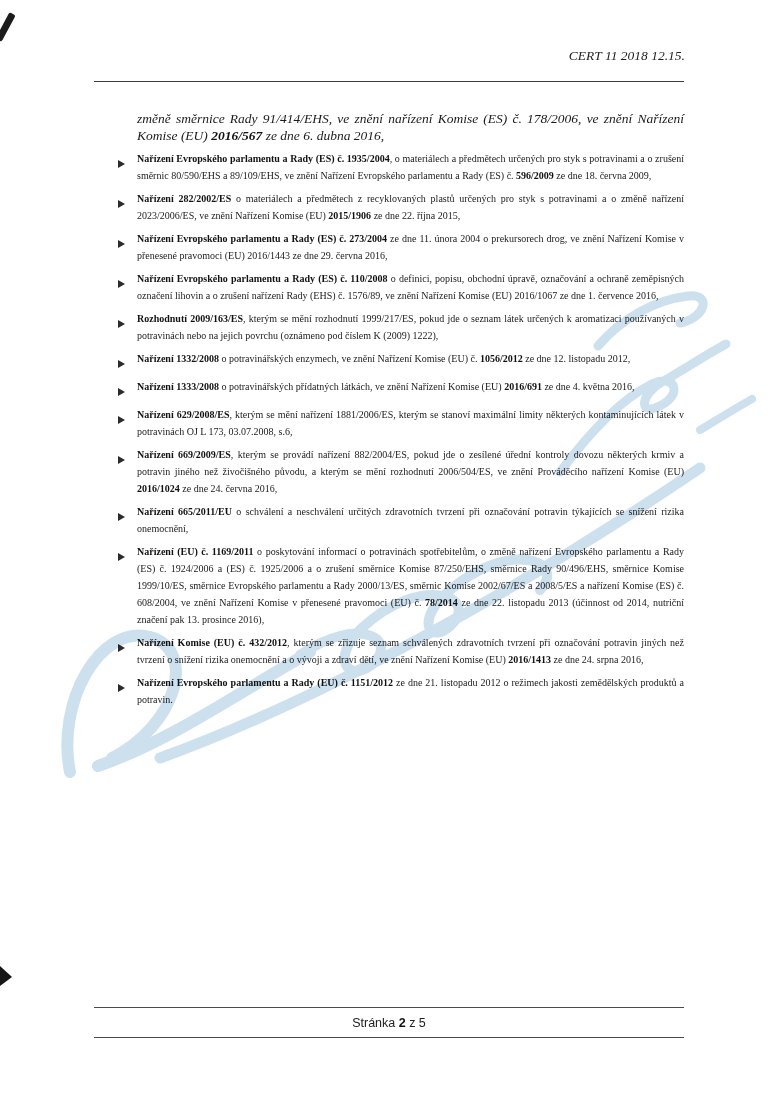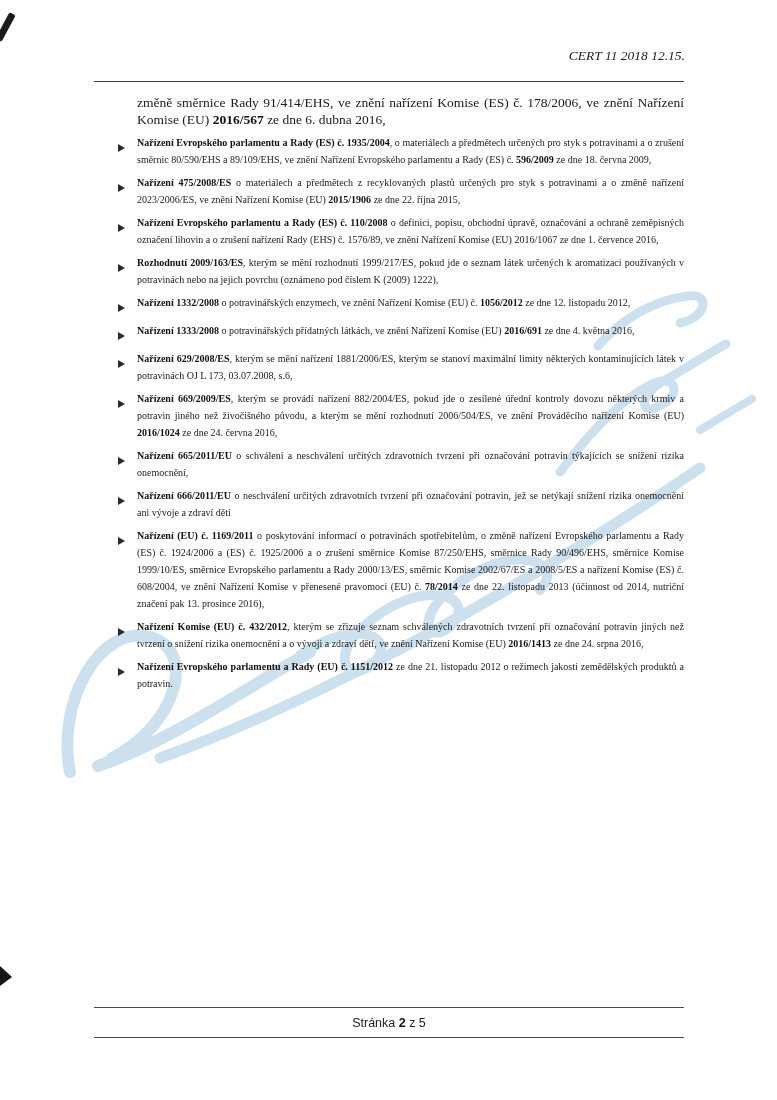--- a/index.html
+++ b/index.html
@@ -34,22 +34,22 @@
     position:absolute; top:81px; left:94px; width:590px; height:1.4px;
     background:#3c3c3c; z-index:3;
   }
 
   
   .content {
     position:absolute; top:92px; left:0; width:777px; height:912px;
     overflow:hidden; z-index:3;
   }
   .intro {
-    margin:2px 0 0 137px; width:547px;
-    font-size:13.5px; line-height:17px; text-align:justify;
+    margin:18px 0 0 137px; width:547px;
+    font-size:13.5px; line-height:17px; text-align:justify;font-style:italic;
   }
   .reg-list { margin-top:2px; }
   .item { display:flex; margin:6px 0 0 118px; width:566px; }
   .marker {
     flex:none; width:19px; padding-top:4px;
   }
   .tri {
     display:inline-block; width:0; height:0;
     border-left:7px solid #2b2b2b;
     border-top:4.5px solid transparent;
@@ -95,21 +95,25 @@
 
   <div class="content">
     <p class="intro"><span>změně směrnice Rady 91/414/EHS, ve znění nařízení Komise (ES) č. 178/2006, ve znění Nařízení Komise (EU) </span><b>2016/567</b><span> ze dne 6. dubna 2016,</span></p>
     <div class="reg-list">
         <div class="item">
           <span class="marker"><i class="tri"></i></span>
           <p><b>Nařízení Evropského parlamentu a Rady (ES) č. 1935/2004</b><span>, o materiálech a předmětech určených pro styk s potravinami a o zrušení směrnic 80/590/EHS a 89/109/EHS, ve znění Nařízení Evropského parlamentu a Rady (ES) č. </span><b>596/2009</b><span> ze dne 18. června 2009,</span></p>
         </div>
         <div class="item">
           <span class="marker"><i class="tri"></i></span>
-          <p><b>Nařízení 475/2008/ES</b><span> o materiálech a předmětech z recyklovaných plastů určených pro styk s potravinami a o změně nařízení 2023/2006/ES, ve znění Nařízení Komise (EU) </span><b>2015/1906</b><span> ze dne 22. října 2015,</span></p>
+          <p><b>Nařízení 282/2002/ES</b><span> o materiálech a předmětech z recyklovaných plastů určených pro styk s potravinami a o změně nařízení 2023/2006/ES, ve znění Nařízení Komise (EU) </span><b>2015/1906</b><span> ze dne 22. října 2015,</span></p>
+        </div>
+        <div class="item">
+          <span class="marker"><i class="tri"></i></span>
+          <p><b>Nařízení Evropského parlamentu a Rady (ES) č. 273/2004</b><span> ze dne 11. února 2004 o prekursorech drog, ve znění Nařízení Komise v přenesené pravomoci (EU) 2016/1443 ze dne 29. června 2016,</span></p>
         </div>
         <div class="item">
           <span class="marker"><i class="tri"></i></span>
           <p><b>Nařízení Evropského parlamentu a Rady (ES) č. 110/2008</b><span> o definici, popisu, obchodní úpravě, označování a ochraně zeměpisných označení lihovin a o zrušení nařízení Rady (EHS) č. 1576/89, ve znění Nařízení Komise (EU) 2016/1067 ze dne 1. července 2016,</span></p>
         </div>
         <div class="item">
           <span class="marker"><i class="tri"></i></span>
           <p><b>Rozhodnutí 2009/163/ES</b><span>, kterým se mění rozhodnutí 1999/217/ES, pokud jde o seznam látek určených k aromatizaci používaných v potravinách nebo na jejich povrchu (oznámeno pod číslem K (2009) 1222),</span></p>
         </div>
         <div class="item">
@@ -124,24 +128,20 @@
           <span class="marker"><i class="tri"></i></span>
           <p><b>Nařízení 629/2008/ES</b><span>, kterým se mění nařízení 1881/2006/ES, kterým se stanoví maximální limity některých kontaminujících látek v potravinách OJ L 173, 03.07.2008, s.6,</span></p>
         </div>
         <div class="item">
           <span class="marker"><i class="tri"></i></span>
           <p><b>Nařízení 669/2009/ES</b><span>, kterým se provádí nařízení 882/2004/ES, pokud jde o zesílené úřední kontroly dovozu některých krmiv a potravin jiného než živočišného původu, a kterým se mění rozhodnutí 2006/504/ES, ve znění Prováděcího nařízení Komise (EU) </span><b>2016/1024</b><span> ze dne 24. června 2016,</span></p>
         </div>
         <div class="item">
           <span class="marker"><i class="tri"></i></span>
           <p><b>Nařízení 665/2011/EU</b><span> o schválení a neschválení určitých zdravotních tvrzení při označování potravin týkajících se snížení rizika onemocnění,</span></p>
-        </div>
-        <div class="item">
-          <span class="marker"><i class="tri"></i></span>
-          <p><b>Nařízení 666/2011/EU</b><span> o neschválení určitých zdravotních tvrzení při označování potravin, jež se netýkají snížení rizika onemocnění ani vývoje a zdraví dětí</span></p>
         </div>
         <div class="item">
           <span class="marker"><i class="tri"></i></span>
           <p><b>Nařízení (EU) č. 1169/2011</b><span> o poskytování informací o potravinách spotřebitelům, o změně nařízení Evropského parlamentu a Rady (ES) č. 1924/2006 a (ES) č. 1925/2006 a o zrušení směrnice Komise 87/250/EHS, směrnice Rady 90/496/EHS, směrnice Komise 1999/10/ES, směrnice Evropského parlamentu a Rady 2000/13/ES, směrnic Komise 2002/67/ES a 2008/5/ES a nařízení Komise (ES) č. 608/2004, ve znění Nařízení Komise v přenesené pravomoci (EU) č. </span><b>78/2014</b><span> ze dne 22. listopadu 2013 (účinnost od 2014, nutriční značení pak 13. prosince 2016),</span></p>
         </div>
         <div class="item">
           <span class="marker"><i class="tri"></i></span>
           <p><b>Nařízení Komise (EU) č. 432/2012</b><span>, kterým se zřizuje seznam schválených zdravotních tvrzení při označování potravin jiných než tvrzení o snížení rizika onemocnění a o vývoji a zdraví dětí, ve znění Nařízení Komise (EU) </span><b>2016/1413</b><span> ze dne 24. srpna 2016,</span></p>
         </div>
         <div class="item">

